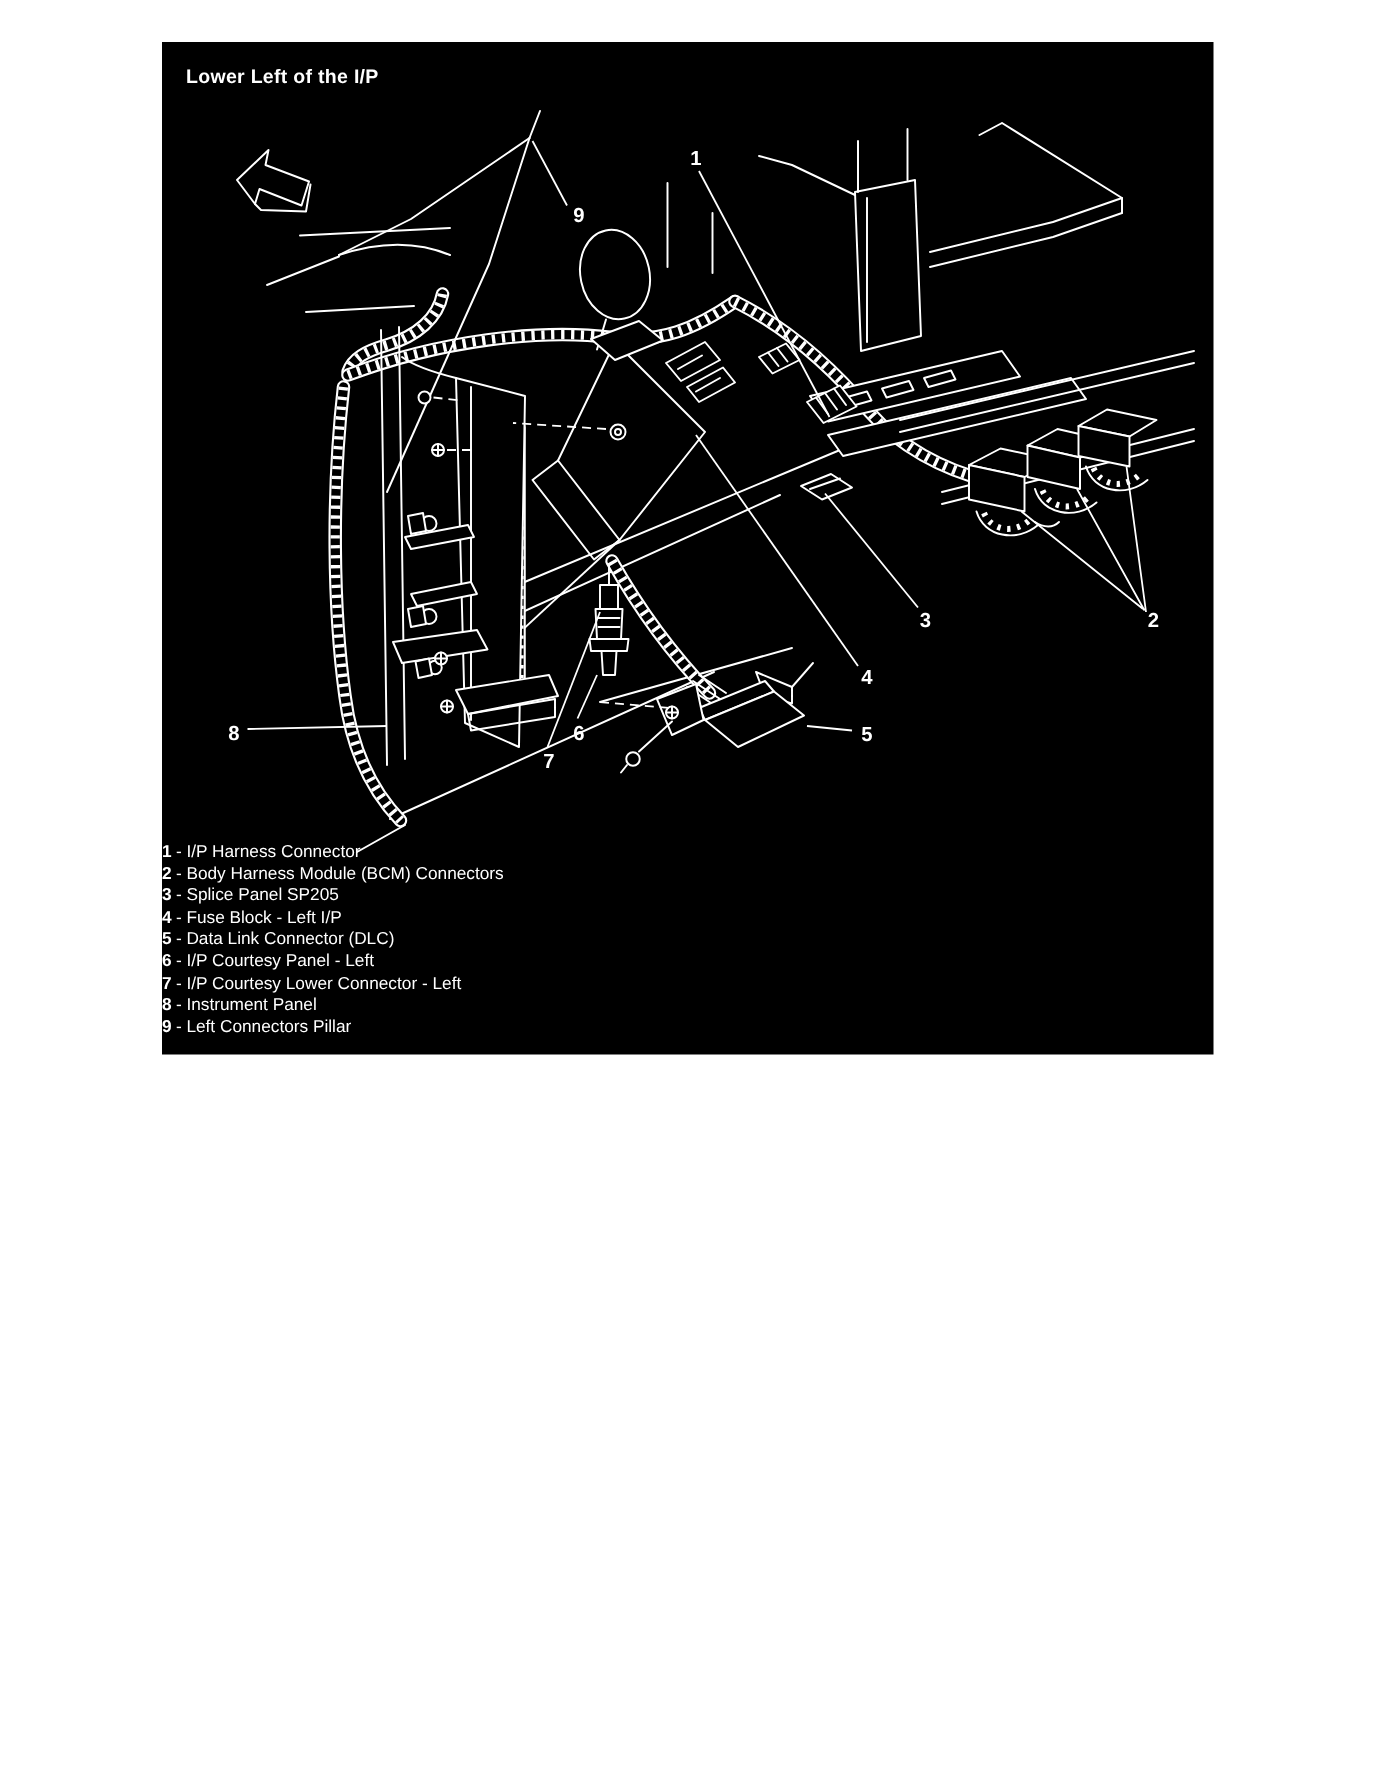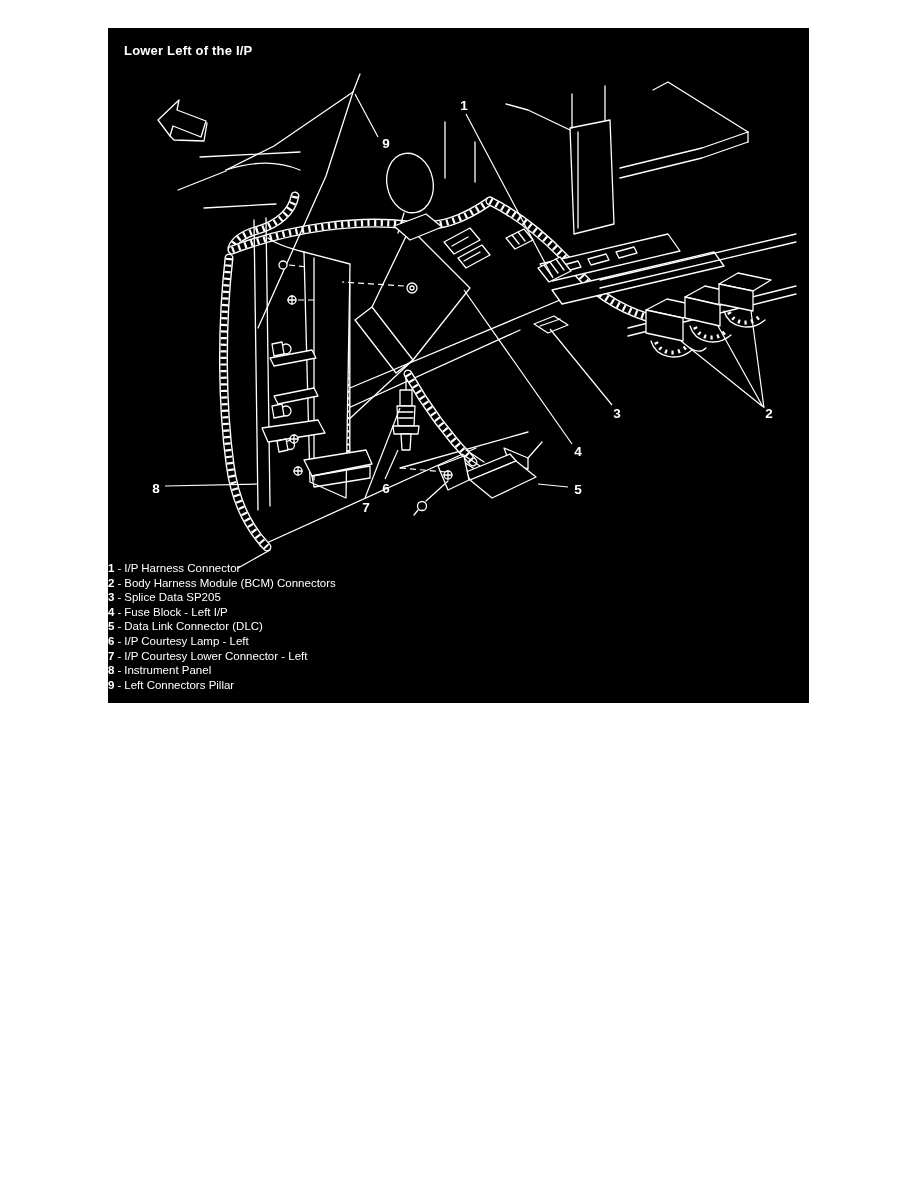--- a/index.html
+++ b/index.html
@@ -259,22 +259,22 @@
         <text class="callout" x="278" y="465">6</text>
         <text class="callout" x="258" y="484">7</text>
         <text class="callout" x="48" y="465">8</text>
         <text class="callout" x="278" y="120">9</text>
       </g>
     </svg>
 
     <div class="legend">
       <div class="legend-row"><span class="num">1</span><span class="sep">-</span><span class="label">I/P Harness Connector</span></div>
       <div class="legend-row"><span class="num">2</span><span class="sep">-</span><span class="label">Body Harness Module (BCM) Connectors</span></div>
-      <div class="legend-row"><span class="num">3</span><span class="sep">-</span><span class="label">Splice Data SP205</span></div>
+      <div class="legend-row"><span class="num">3</span><span class="sep">-</span><span class="label">Splice Panel SP205</span></div>
       <div class="legend-row"><span class="num">4</span><span class="sep">-</span><span class="label">Fuse Block - Left I/P</span></div>
       <div class="legend-row"><span class="num">5</span><span class="sep">-</span><span class="label">Data Link Connector (DLC)</span></div>
-      <div class="legend-row"><span class="num">6</span><span class="sep">-</span><span class="label">I/P Courtesy Lamp - Left</span></div>
+      <div class="legend-row"><span class="num">6</span><span class="sep">-</span><span class="label">I/P Courtesy Panel - Left</span></div>
       <div class="legend-row"><span class="num">7</span><span class="sep">-</span><span class="label">I/P Courtesy Lower Connector - Left</span></div>
       <div class="legend-row"><span class="num">8</span><span class="sep">-</span><span class="label">Instrument Panel</span></div>
       <div class="legend-row"><span class="num">9</span><span class="sep">-</span><span class="label">Left Connectors Pillar</span></div>
     </div>
   </div>
 </div>
 
 </body></html>

